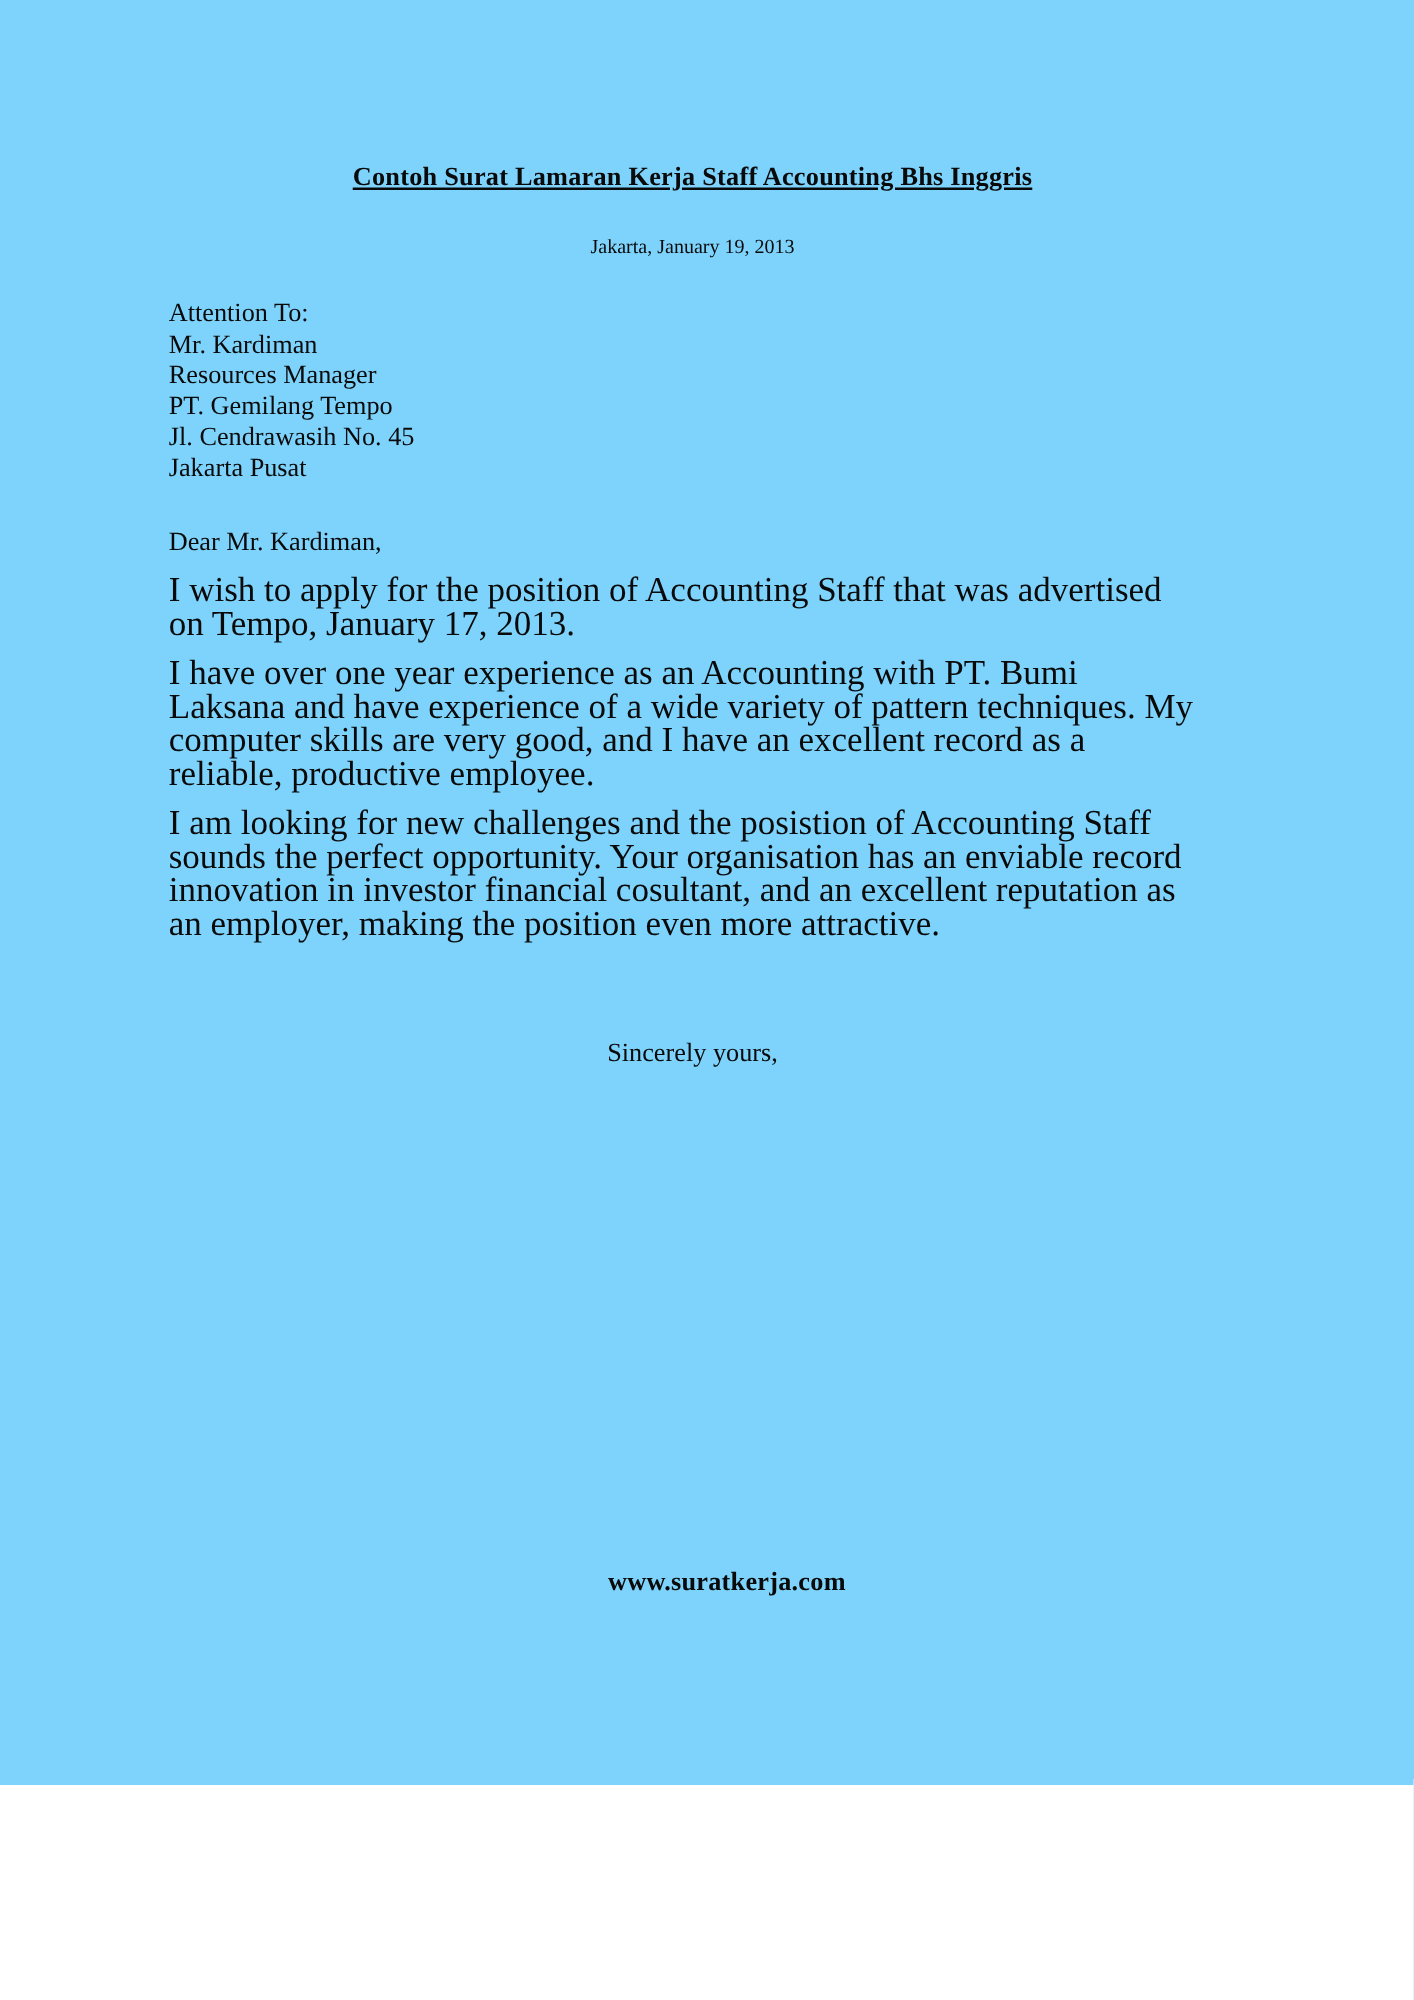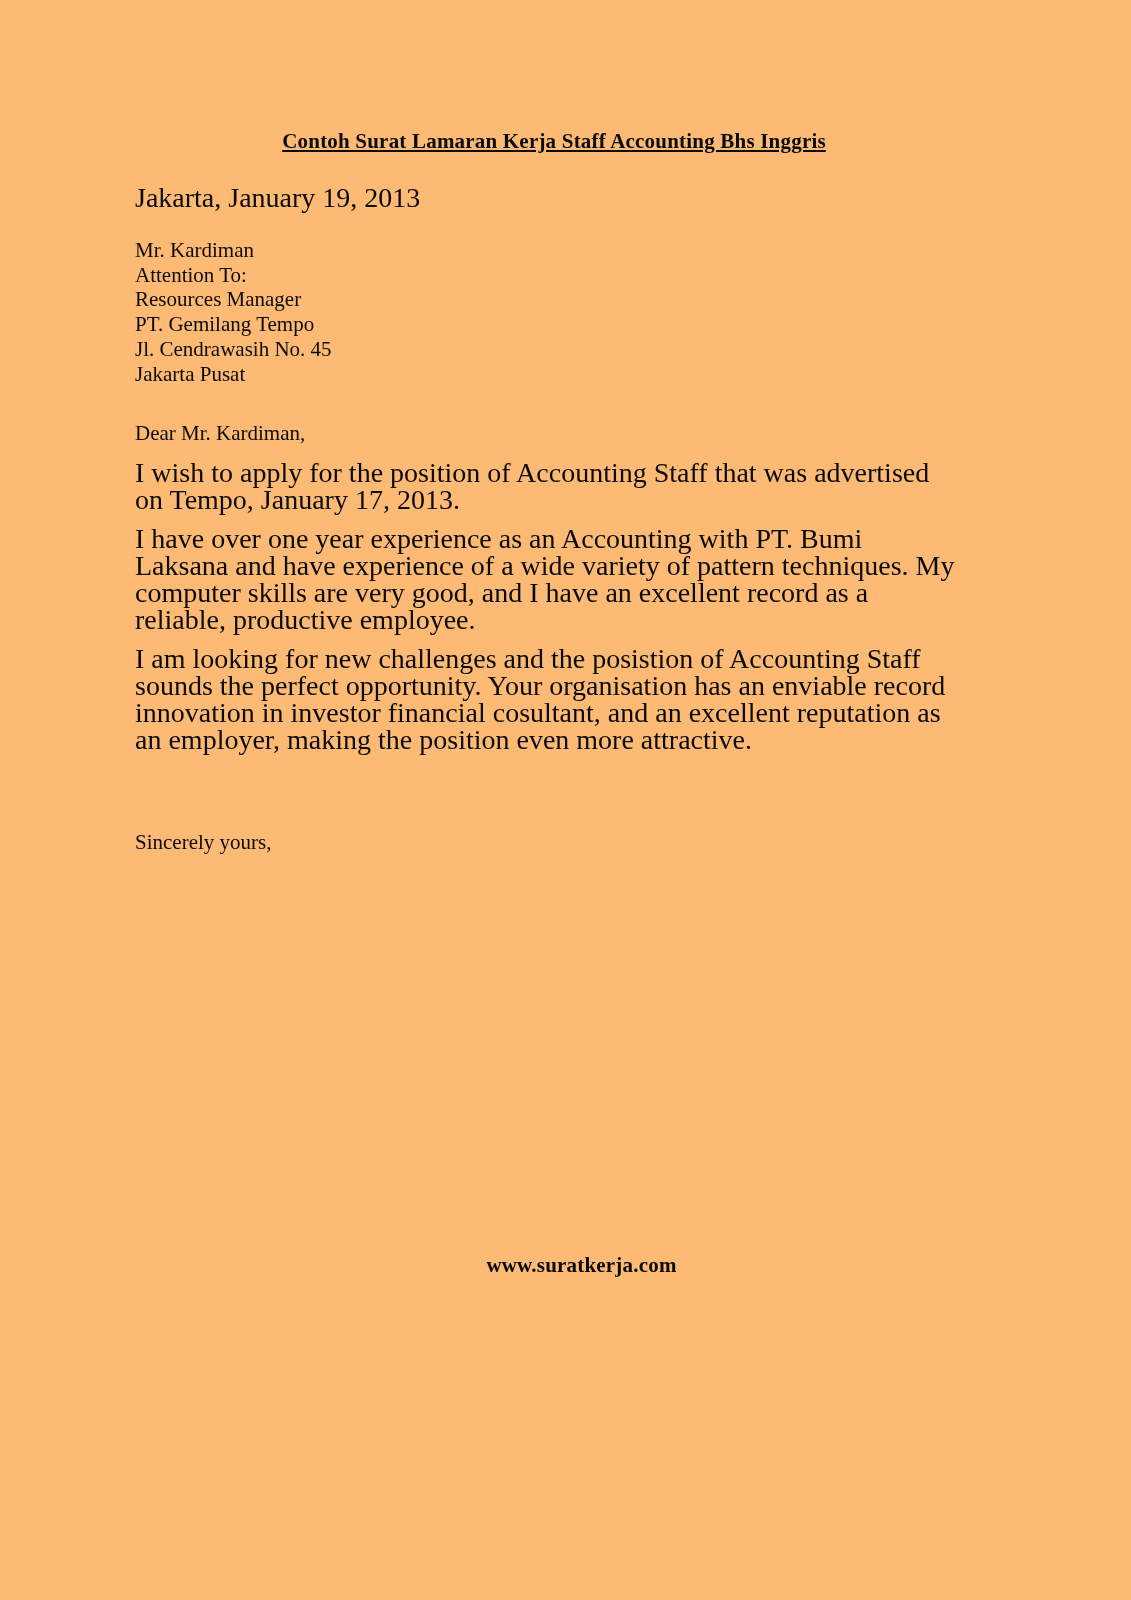--- a/index.html
+++ b/index.html
@@ -2,40 +2,40 @@
 <html><head>
 <meta charset="utf-8">
 <style>
   * { margin: 0; padding: 0; box-sizing: border-box; }
   html, body {
     background: #ffffff;
   }
   .page {
     position: relative;
     width: 1131px;
-    height: 1600px;
-    background: #fdba74;
+    height: 1428px;
+    background: #7dd3fc;
     font-family: "Liberation Serif", "DejaVu Serif", serif;
     color: #0a0a0a;
     overflow: hidden;
   }
   .content {
     padding: 128px 158px 0 135px; 
   }
   .doc-title {
     text-align: center;
     font-weight: bold;
     font-size: 21px;
     line-height: 27px;
     text-decoration: underline;
     letter-spacing: 0.2px;
   }
   .date-line {
-    text-align: left;
-    font-size: 28px;
+    text-align: center;
+    font-size: 16px;
     line-height: 27px;
     margin-top: 29px;
   }
   .recipient-block {
     margin-top: 27px;
     font-size: 21px;
     line-height: 24.7px;
   }
   .salutation {
     margin-top: 34px;
@@ -45,20 +45,21 @@
   .paragraph {
     margin-top: 12px;
     font-size: 28px;
     line-height: 27px;
     max-width: 822px;
   }
   .closing {
     margin-top: 76px;
     font-size: 21px;
     line-height: 27px;
+    text-align: center;
   }
   .signature-name {
     margin-top: 78px;
     font-size: 21px;
     line-height: 27px;
   }
   .footer-site {
     position: absolute;
     left: 16px;
     top: 1252px;
@@ -74,22 +75,22 @@
 <body>
 
 <div class="page">
   <div class="content">
 
     <div class="doc-title">Contoh Surat Lamaran Kerja Staff Accounting Bhs Inggris</div>
 
     <div class="date-line">Jakarta, January 19, 2013</div>
 
     <div class="recipient-block">
+      <div>Attention To:</div>
       <div>Mr. Kardiman</div>
-      <div>Attention To:</div>
       <div>Resources Manager</div>
       <div>PT. Gemilang Tempo</div>
       <div>Jl. Cendrawasih No. 45</div>
       <div>Jakarta Pusat</div>
     </div>
 
     <div class="salutation">Dear Mr. Kardiman,</div>
 
     <div class="paragraph">I wish to apply for the position of Accounting Staff that was advertised on Tempo, January 17, 2013.</div>
 

